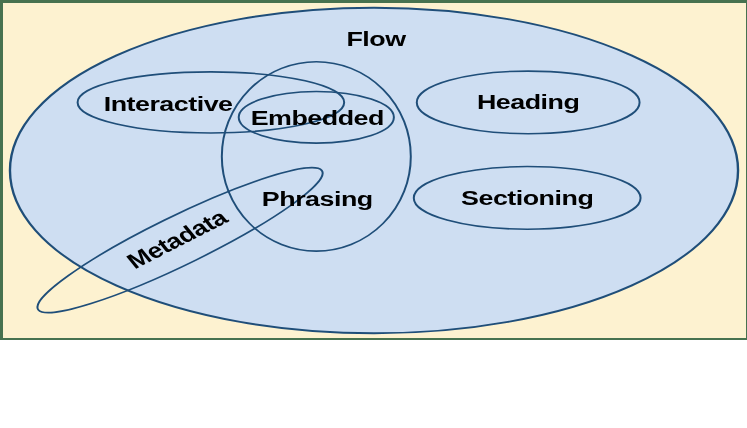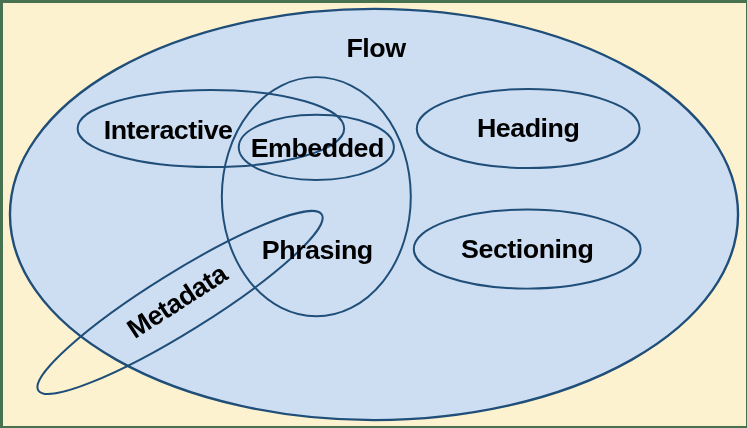--- a/index.html
+++ b/index.html
@@ -2,21 +2,21 @@
 <html style="--background_cream: #fdf2d0; --page_border_green: #47724f; --set_fill_blue: #cedef2; --set_stroke_navy: #1f4e79; --label_text: #000000;"><head>
 <meta charset="utf-8">
 <style>
   html, body {
     margin: 0;
     padding: 0;
     font-family: "Liberation Sans", sans-serif;
   }
   .frame {
     width: 747px;
-    height: 428px;
+    height: 340px;
     box-sizing: border-box;
     position: relative;
     background: var(--background_cream, #fdf2d0);
     border-style: solid;
     border-color: var(--page_border_green, #47724f);
     border-width: 3px 1px 2px 3px; 
     overflow: hidden;
   }
   .frame svg {
     display: block;

